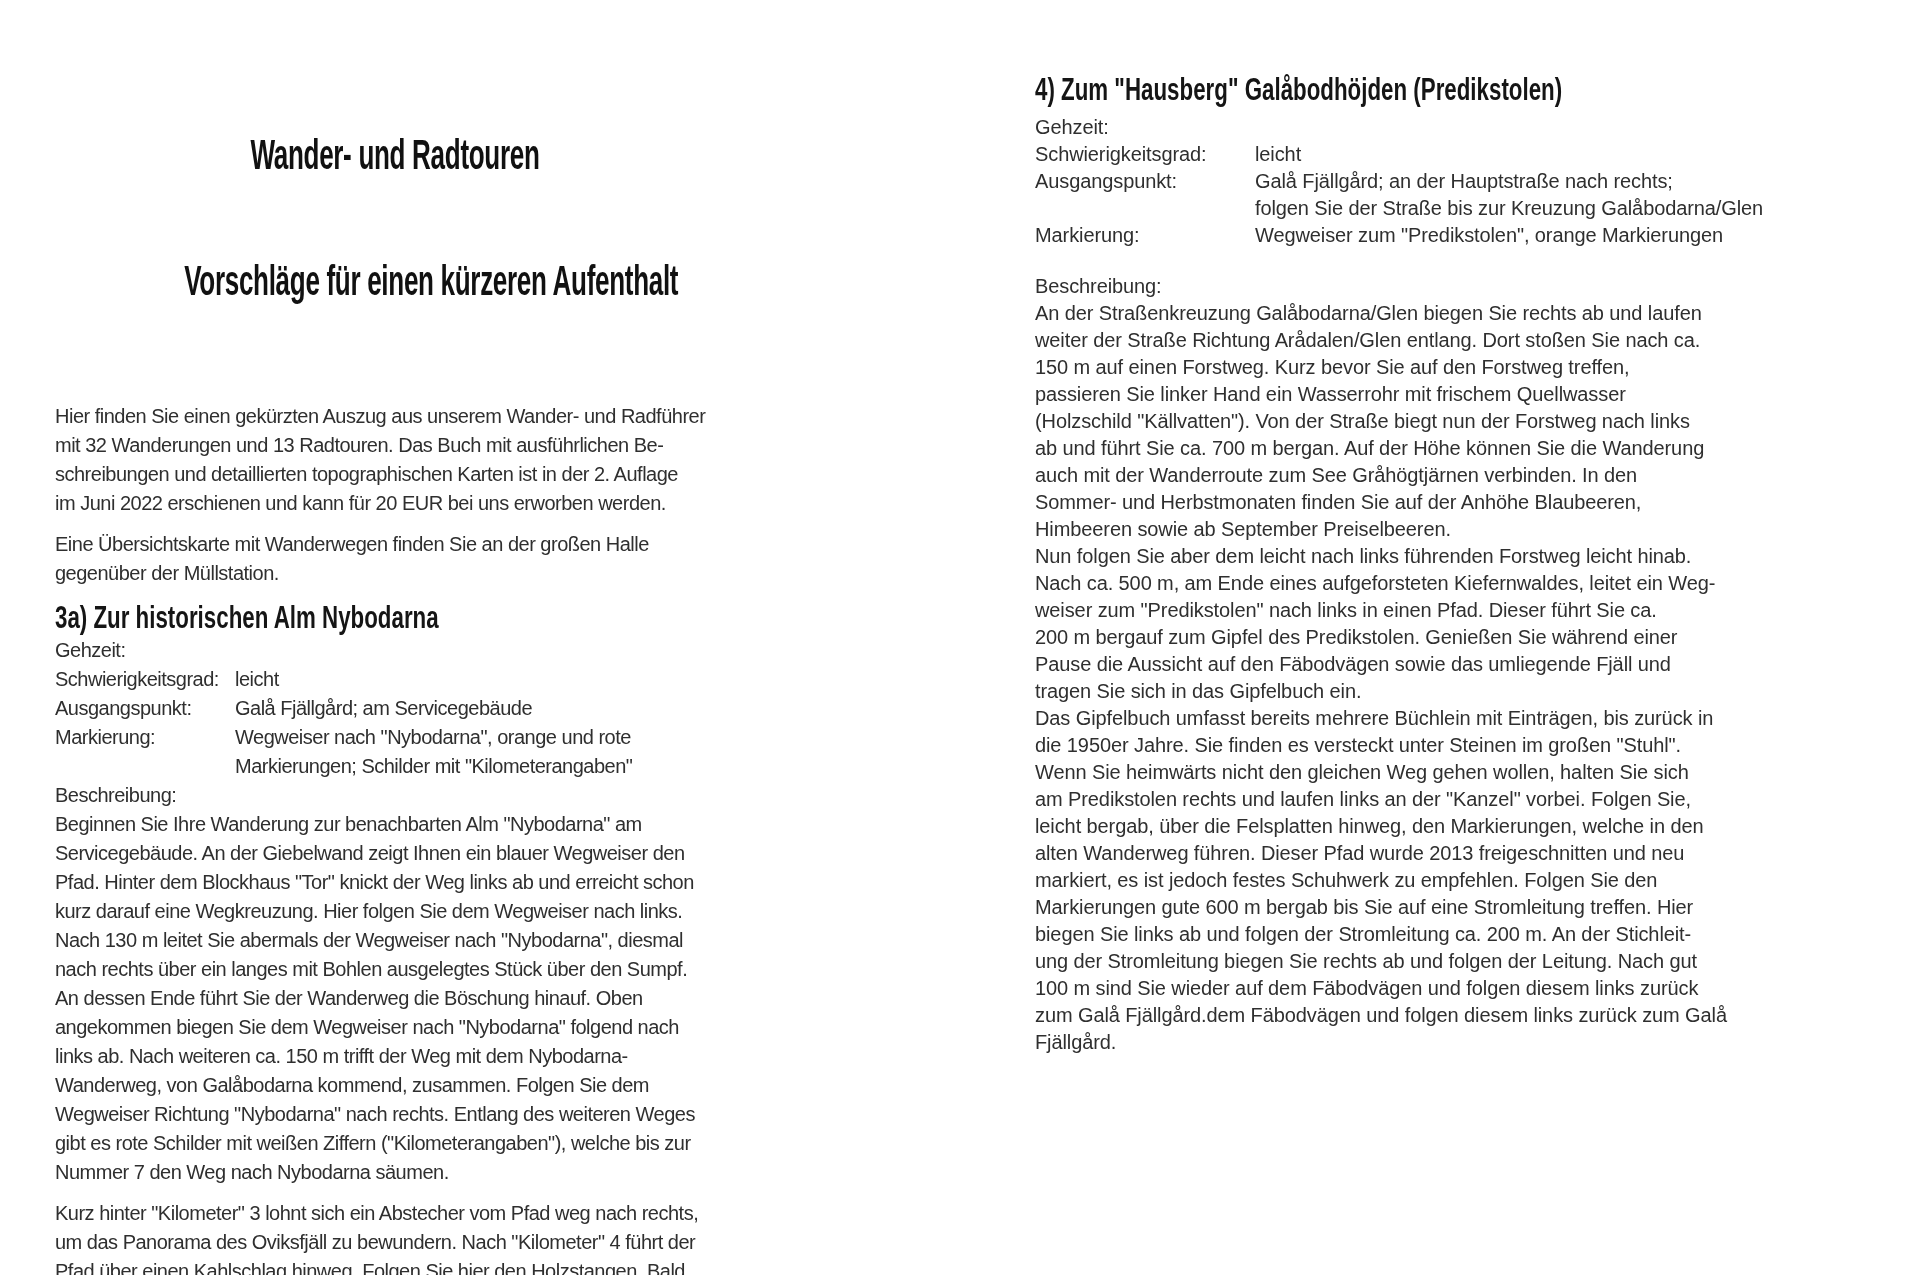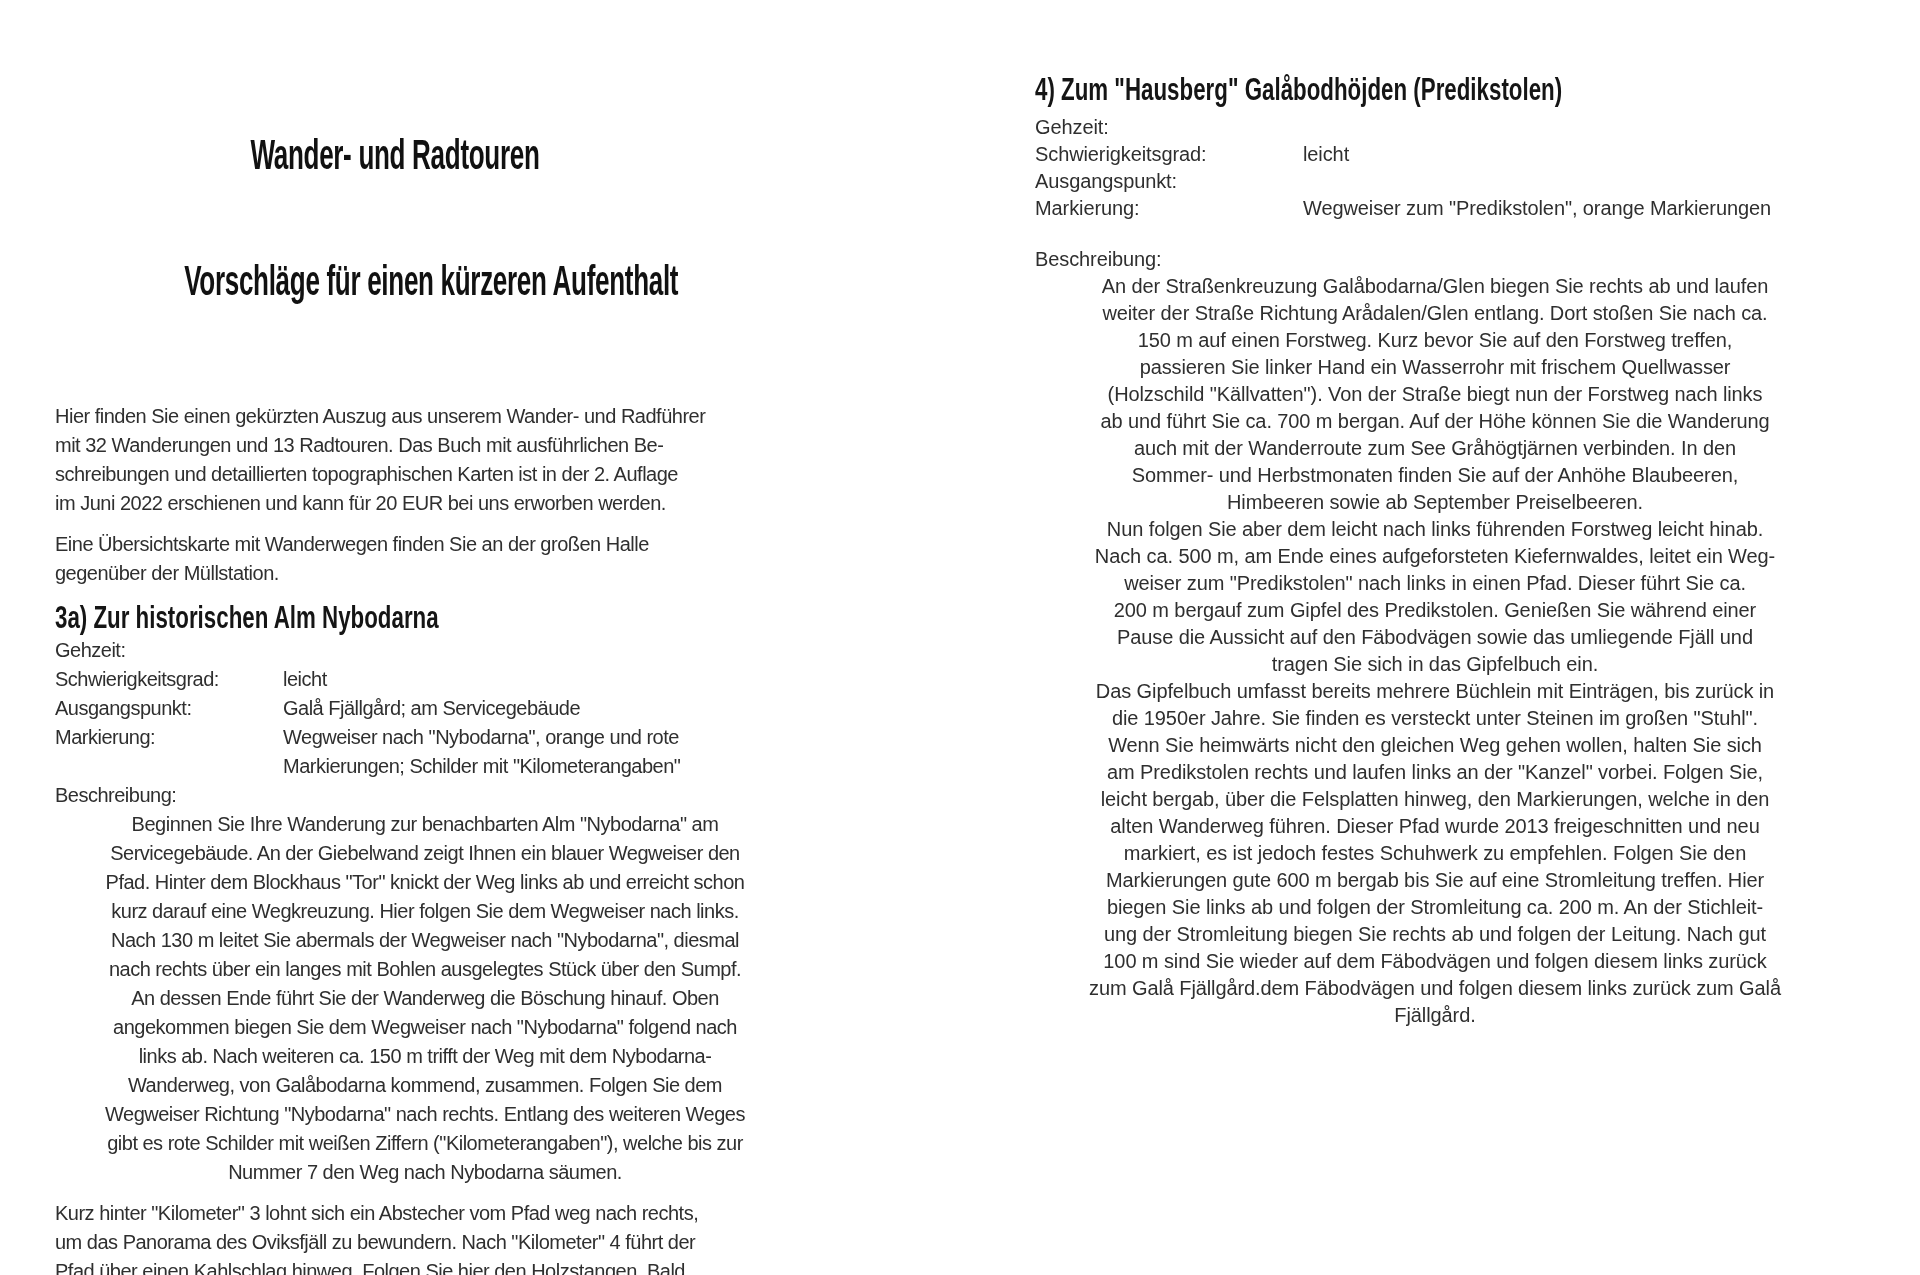--- a/index.html
+++ b/index.html
@@ -50,24 +50,24 @@
       font-size: 20px;
       color: #2f2f2f;
     }
     .col-left  .para, .col-left .kv-label, .col-left .kv-value, .col-left .desc-label {
       line-height: 29px; letter-spacing: -0.5px;
     }
     .col-right .para, .col-right .kv-label, .col-right .kv-value, .col-right .desc-label {
       line-height: 27px; letter-spacing: -0.1px;
     }
     .para { white-space: pre; margin-bottom: 12px; }
-    .para.desc { margin-bottom: 0; text-align: center; }
+    .para.desc { margin-bottom: 0; }
     .col-left .para.last { margin-top: 12px; }
 
-    .kv-row { display: grid; gap: 48px; }
+    .kv-row { display: grid; }
     .col-left  .kv-row { grid-template-columns: 180px 1fr; }
     .col-right .kv-row { grid-template-columns: 220px 1fr; }
     .kv-label { white-space: nowrap; }
     .kv-value { white-space: pre; }
 
     .desc-label { display: block; }
     .col-right .kv-block { margin-bottom: 0; }
     .col-right .desc-label { margin-top: 24px; }
   </style>
 </head>
@@ -141,20 +141,22 @@
   <div class="kv-block">
     <div class="kv-row">
       <span class="kv-label">Gehzeit:</span>
     </div>
     <div class="kv-row">
       <span class="kv-label">Schwierigkeitsgrad:</span>
       <span class="kv-value">leicht</span>
     </div>
     <div class="kv-row">
       <span class="kv-label">Ausgangspunkt:</span>
+      <span class="kv-value">Galå Fjällgård; an der Hauptstraße nach rechts;
+folgen Sie der Straße bis zur Kreuzung Galåbodarna/Glen</span>
     </div>
     <div class="kv-row">
       <span class="kv-label">Markierung:</span>
       <span class="kv-value">Wegweiser zum "Predikstolen", orange Markierungen</span>
     </div>
   </div>
 
   <span class="desc-label">Beschreibung:</span>
   <p class="para desc">An der Straßenkreuzung Galåbodarna/Glen biegen Sie rechts ab und laufen
 weiter der Straße Richtung Arådalen/Glen entlang. Dort stoßen Sie nach ca.

